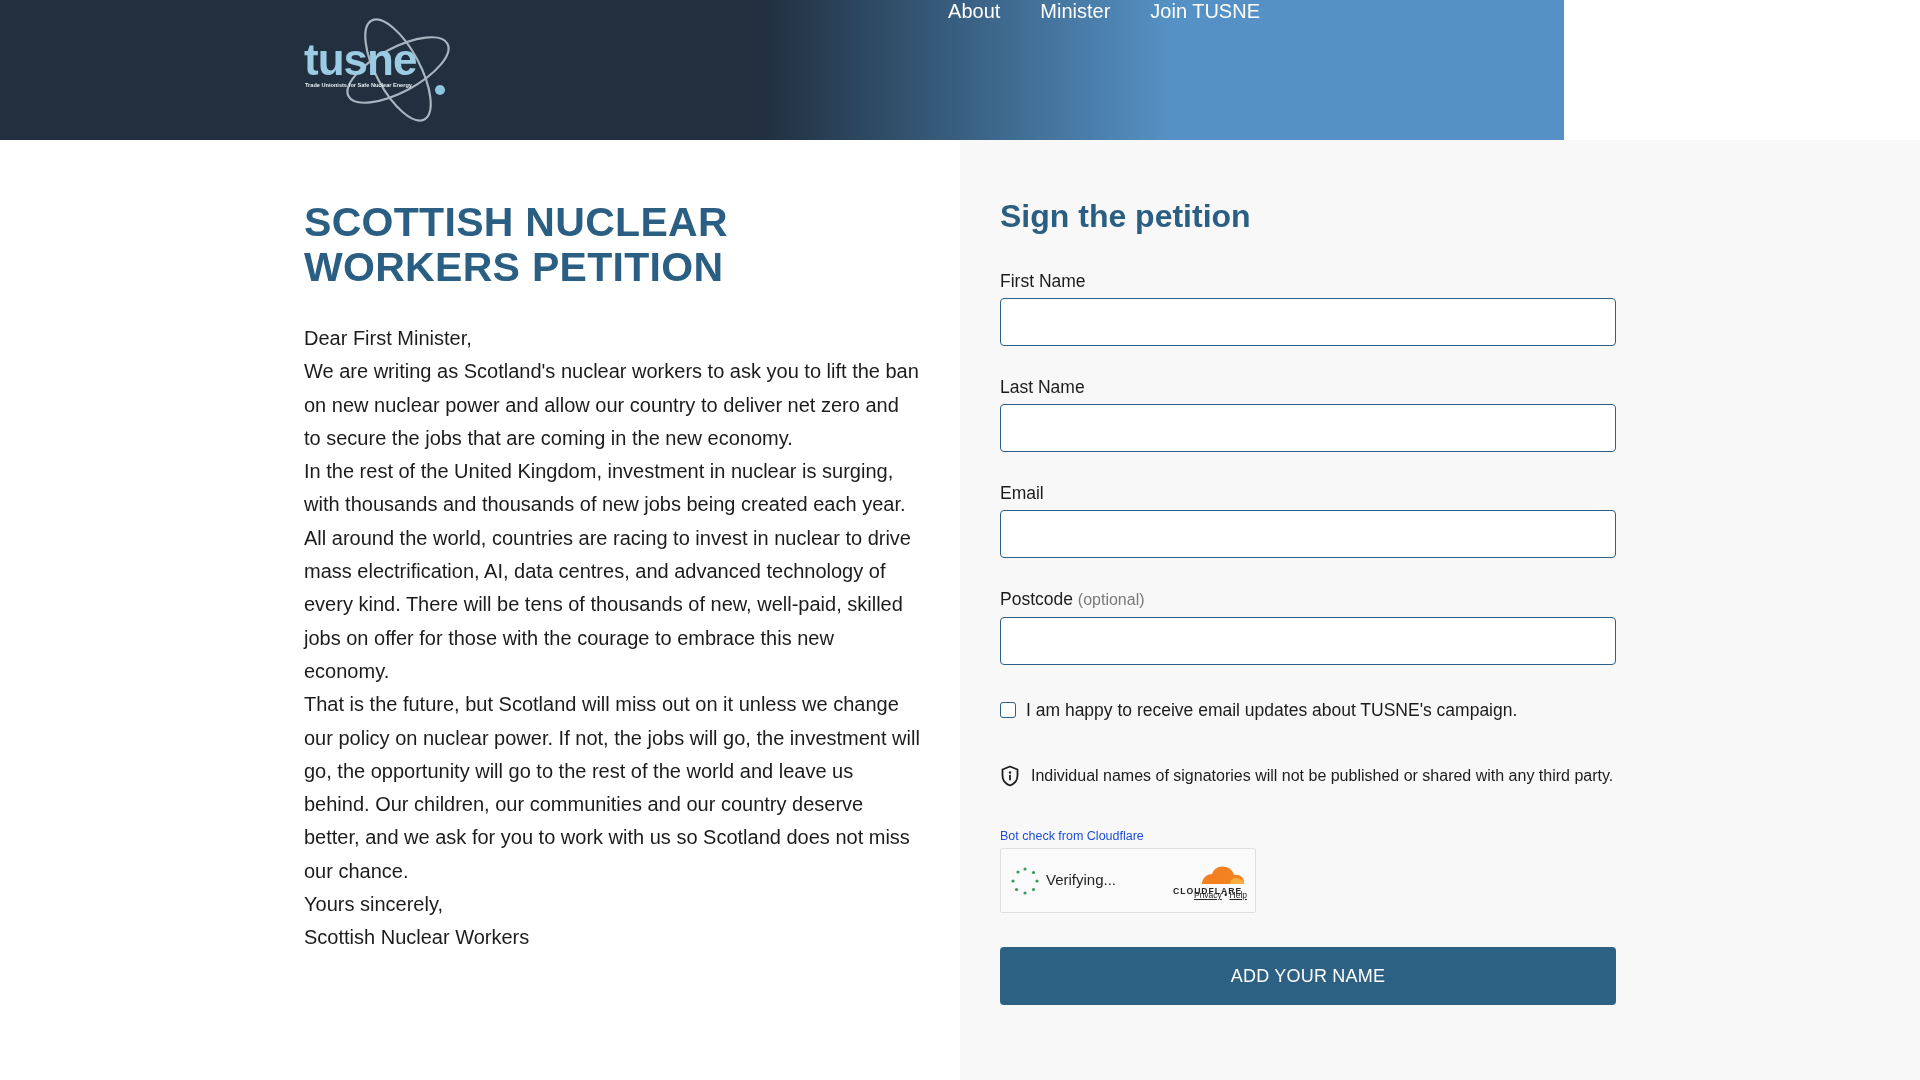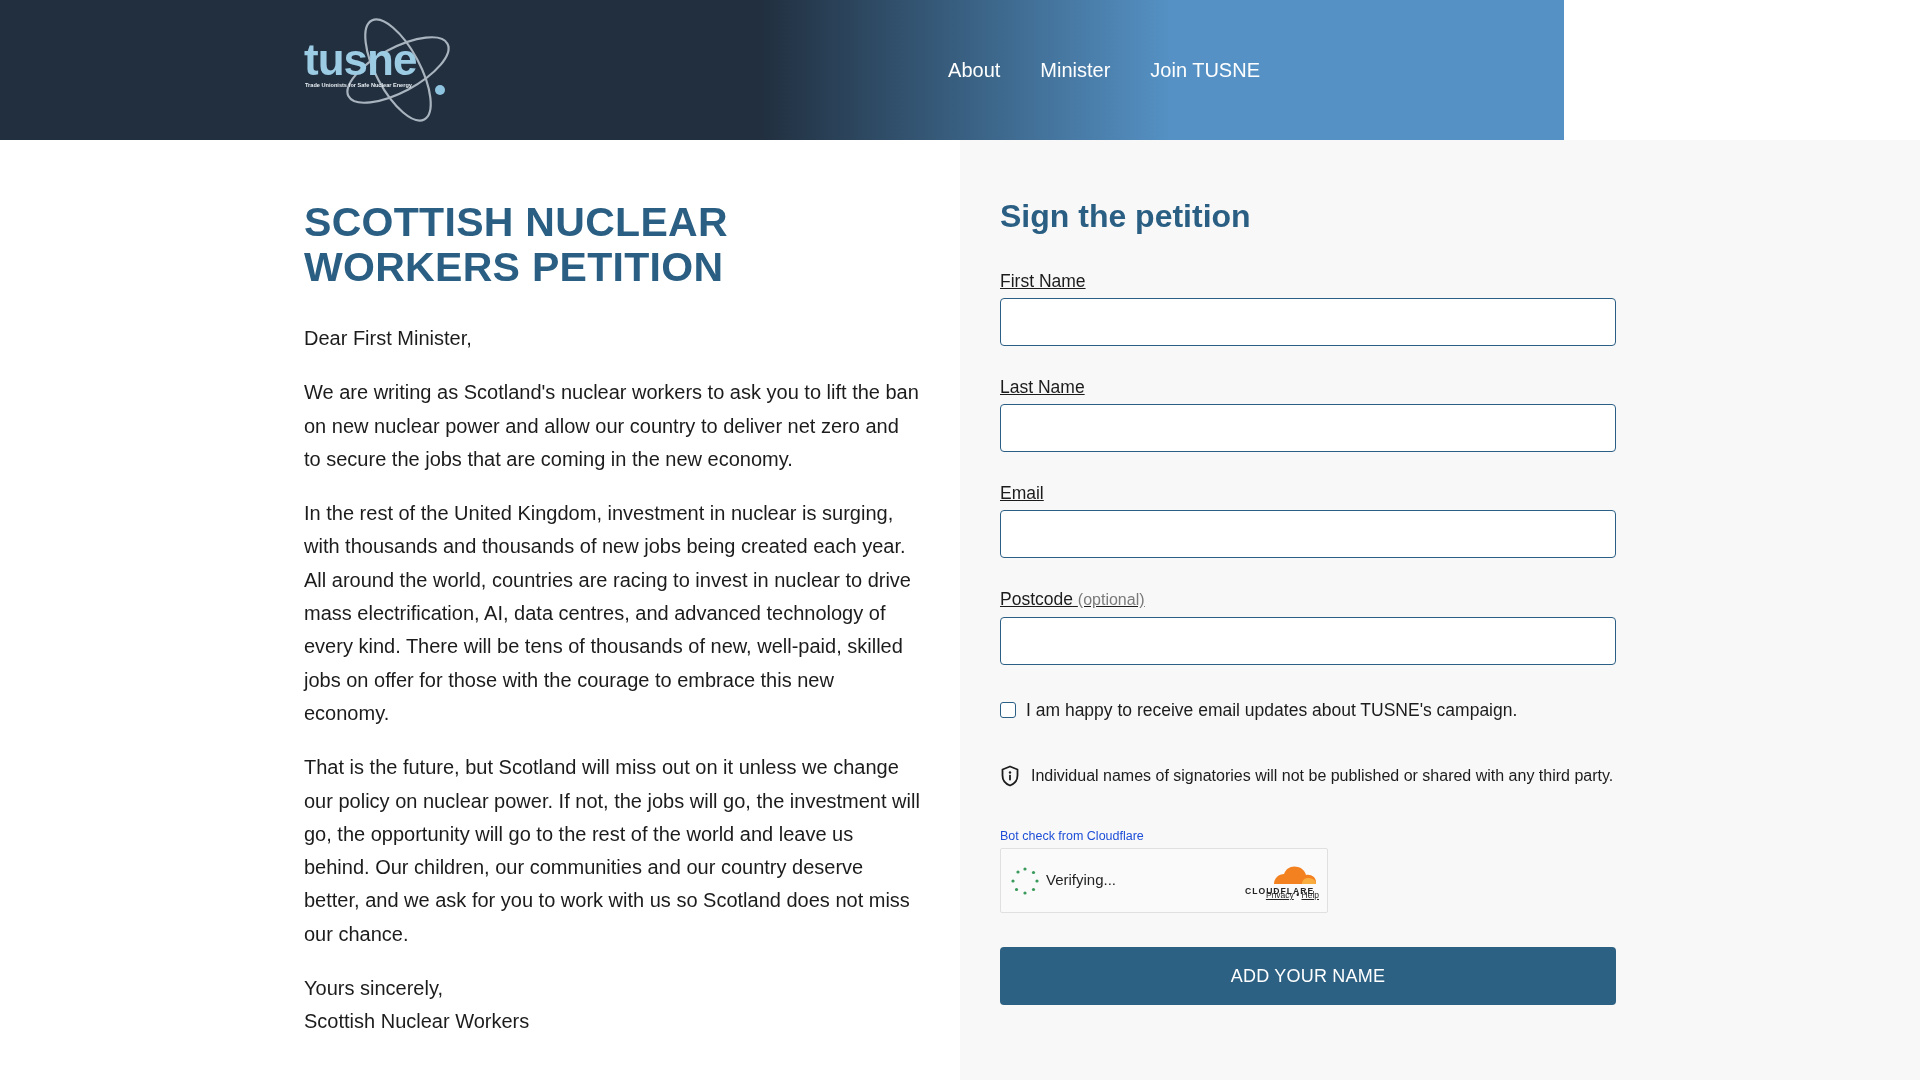--- a/index.html
+++ b/index.html
@@ -15,21 +15,21 @@
       position: absolute; left: 0; top: 0; width: 1564px; height: 140px;
       background: linear-gradient(90deg, #212f3f 0px, #212f3f 760px, #3b6487 980px, #5591c4 1170px, #5591c4 1920px);
     }
     .logo {
       position: absolute; left: 300px; top: 12px; width: 160px; height: 116px;
       display: block;
     }
     .logo svg { width: 160px; height: 116px; }
     .nav {
       position: absolute; right: 304px; top: 0; height: 140px;
-      display: flex; align-items: center; gap: 40px;
+      display: flex; align-items: flex-start; gap: 40px;
     }
     .nav a {
       color: #ffffff; text-decoration: none; font-size: 20px;
       font-family: "Liberation Sans", sans-serif;
     }
 
     
     .right-panel {
       position: absolute; left: 960px; top: 140px; width: 960px; height: 940px;
       background: #f8f8f8;
@@ -41,33 +41,32 @@
     }
     .letter h1 {
       margin-top: 60px;
       color: #2a5f83;
       font-size: 41px; line-height: 45px; font-weight: bold;
       letter-spacing: 0.3px;
       text-transform: uppercase;
     }
     .letter p {
       font-size: 20px; line-height: 33.3px; color: #1c1c1c;
-      margin-top: 21px;
     }
     .letter p.greeting { margin-top: 32px; }
 
     
     .form {
       position: absolute; left: 1000px; top: 140px; width: 616px;
     }
     .form h2 {
       margin-top: 56px;
       color: #2a5f83; font-size: 32px; line-height: 40px; font-weight: bold;
     }
-    .field { margin-top: 0; text-decoration: underline; }
+    .field { margin-top: 0; }
     .field:first-of-type { }
     .field label {
       display: block; font-size: 17.5px; line-height: 22px; color: #1c1c1c;
       margin-bottom: 6px;
     }
     .field label .optional { color: #7a7a7a; font-size: 16px; }
     .field input {
       display: block; width: 616px; height: 48px;
       border: 1.5px solid #2c5f85; border-radius: 4px; background: #ffffff;
       font-family: "Liberation Sans", sans-serif; font-size: 18px; padding: 0 12px;
@@ -84,21 +83,21 @@
     }
     .privacy {
       margin-top: 44px; display: flex; align-items: center; gap: 11px;
       font-size: 16px; line-height: 22px; color: #1c1c1c;
     }
     .privacy .shield { width: 20px; height: 22px; display: inline-block; }
     .bot-label {
       margin-top: 42px; font-size: 12.5px; line-height: 14px; color: #1d4ed8;
     }
     .turnstile {
-      margin-top: 5px; width: 328px; height: 65px;
+      margin-top: 5px; width: 256px; height: 65px;
       background: #fafafa; border: 1px solid #e0e0e0; border-radius: 2px;
       position: relative;
     }
     .turnstile .spinner { position: absolute; left: 8px; top: 16px; width: 32px; height: 32px; }
     .turnstile .verifying {
       position: absolute; left: 45px; top: 22px; font-size: 15px; color: #232323;
     }
     .turnstile .cf-logo { position: absolute; right: 7px; top: 11px; width: 76px; height: 40px; }
     .turnstile .cf-links {
       position: absolute; right: 8px; top: 41px; font-size: 8.5px; color: #232323;

